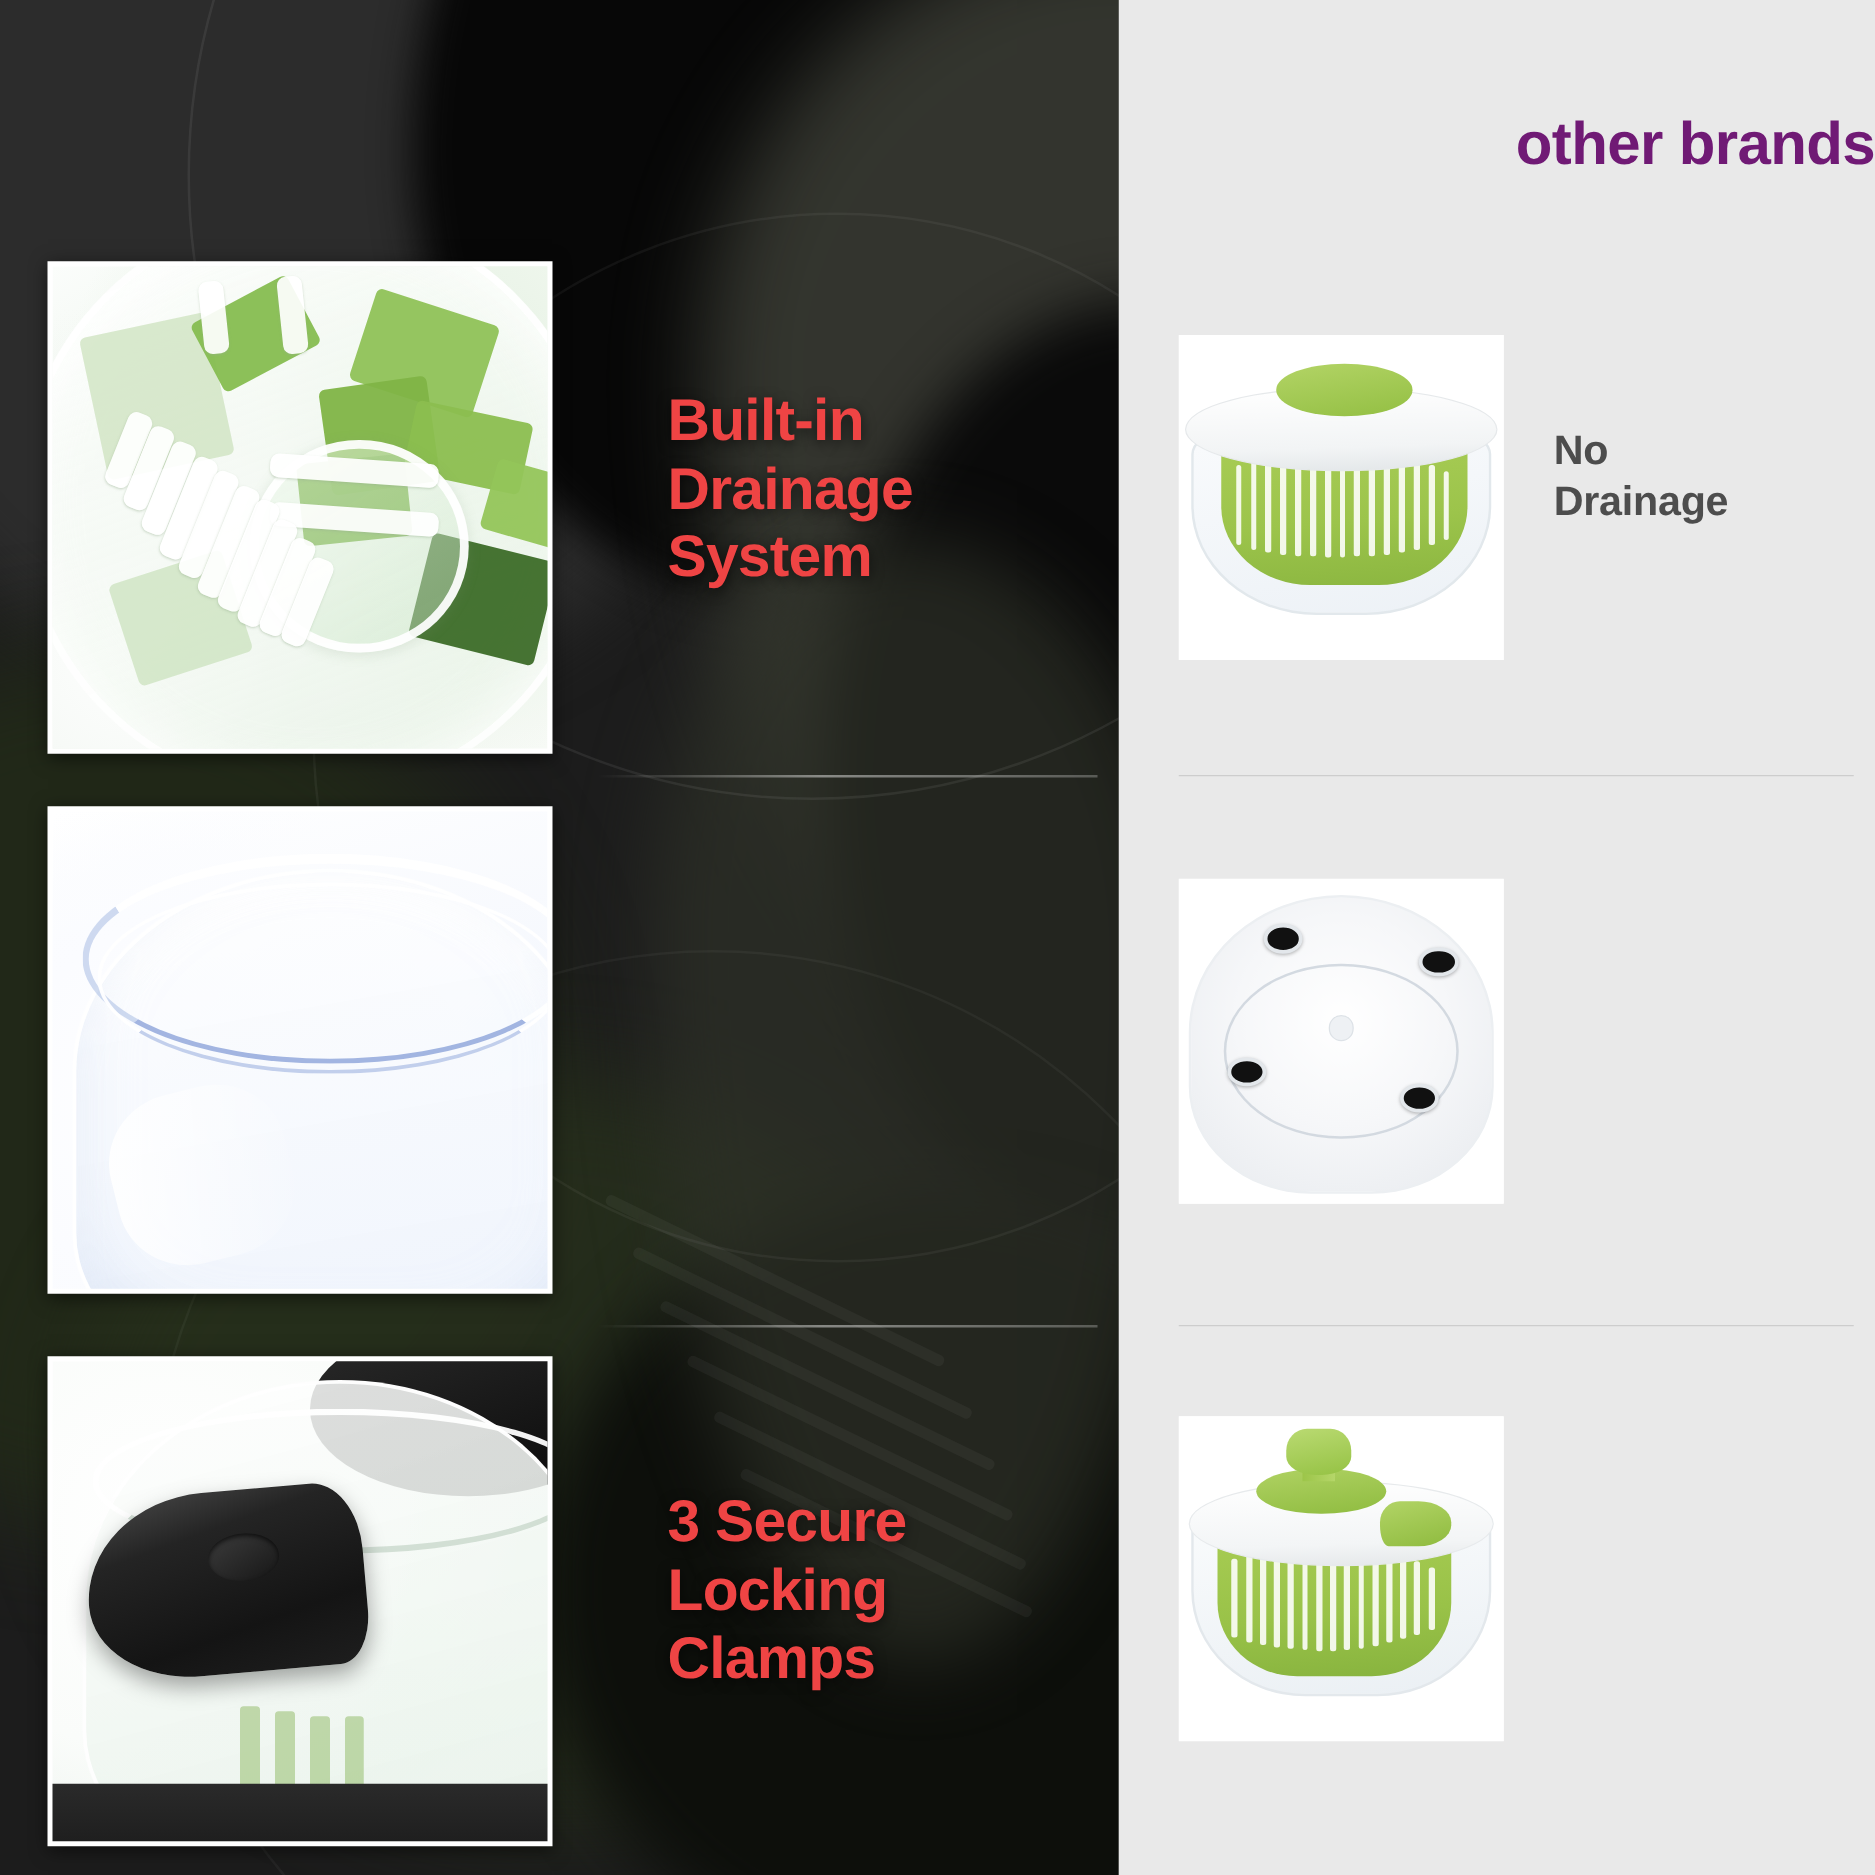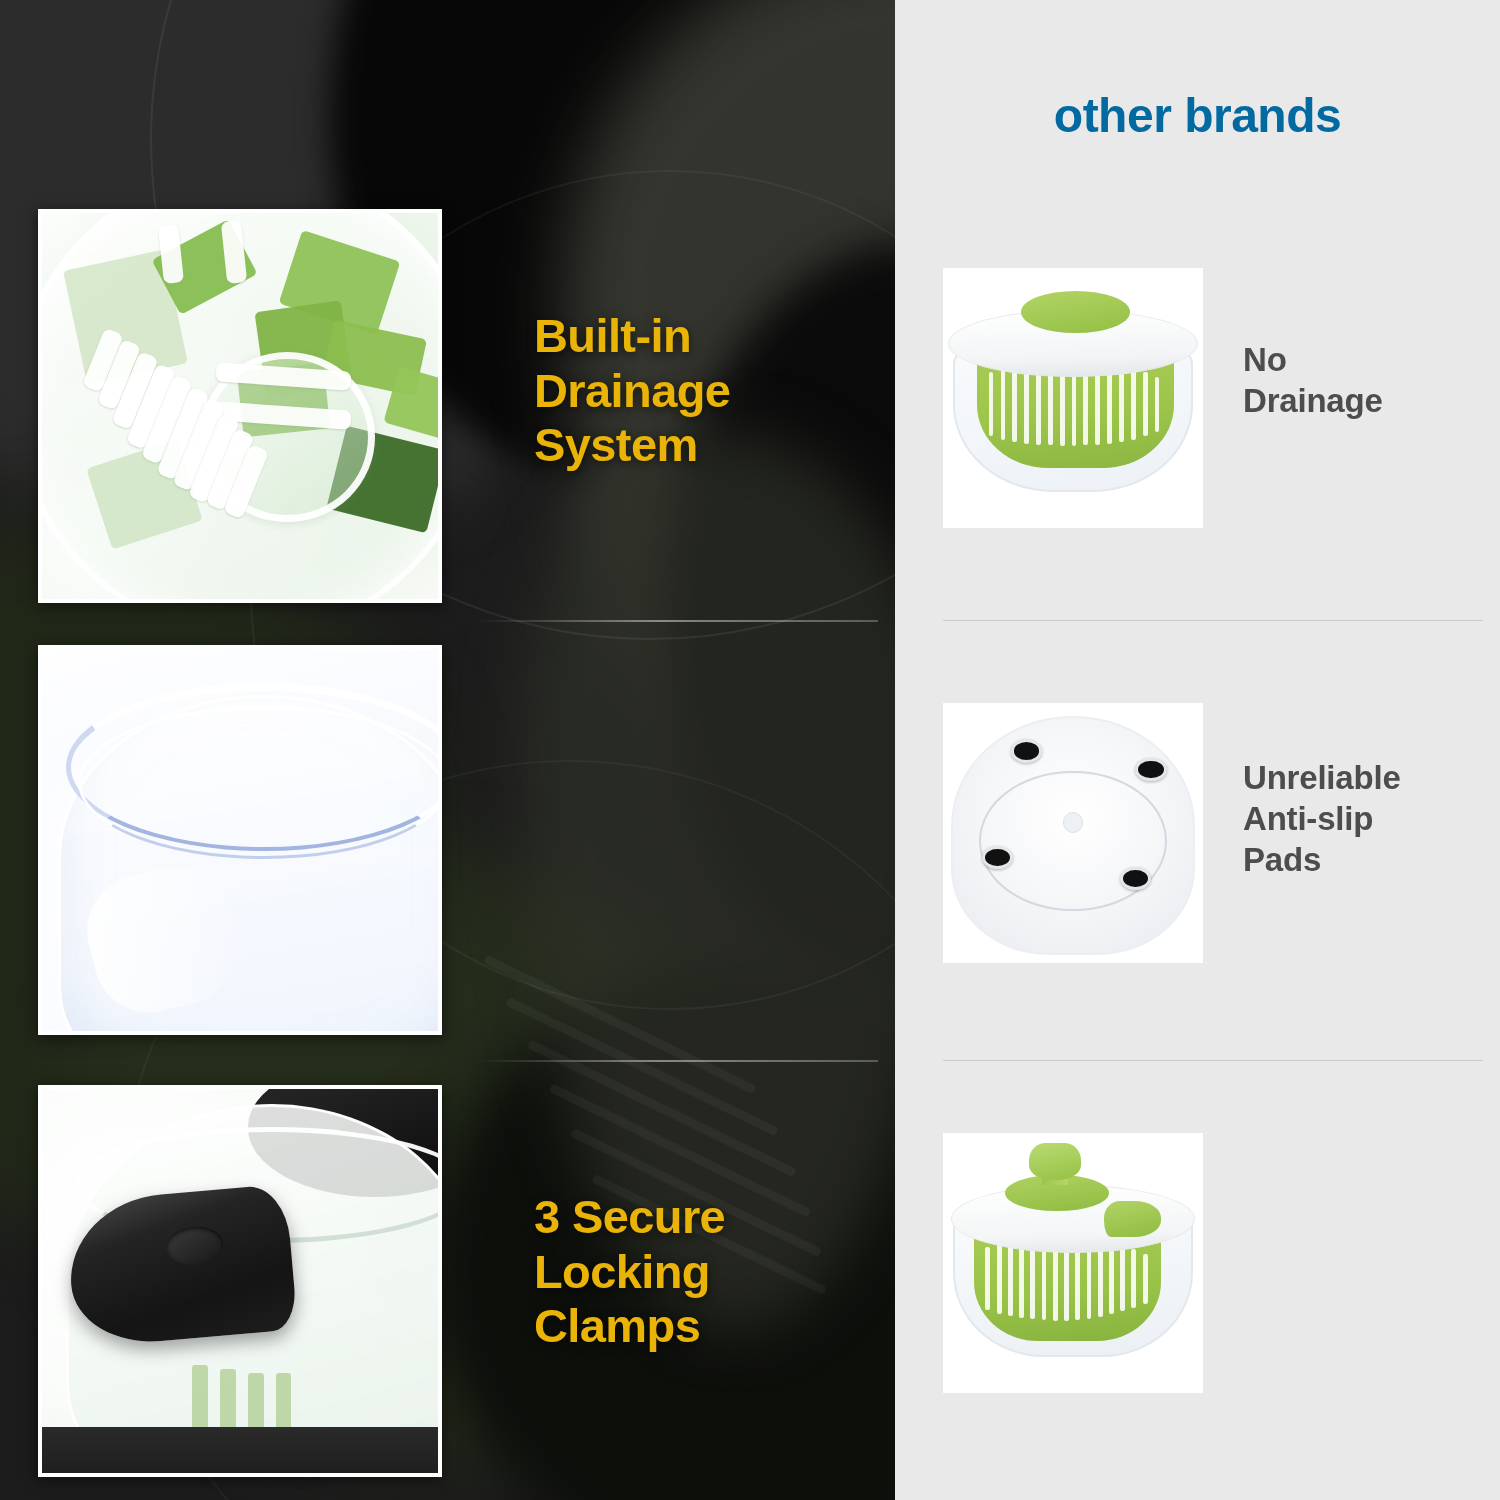--- a/index.html
+++ b/index.html
@@ -45,34 +45,34 @@
     box-shadow:0 3px 14px rgba(0,0,0,.55);
   }
   .photo-inner { width:100%; height:100%; position:relative; overflow:hidden; background:#fff; }
 
   .l-sep {
     position:absolute; height:2px;
     background:linear-gradient(90deg,rgba(255,255,255,0) 0%,rgba(255,255,255,.45) 45%,rgba(255,255,255,.25) 100%);
   }
 
   .feature-title {
-    position:absolute; color:#eab308;
+    position:absolute; color:#ef4444;
     font-weight:bold; font-size:47px; line-height:1.16;
     letter-spacing:-0.6px;
     text-shadow:0 2px 10px rgba(0,0,0,.6);
   }
 
   
   .right-panel {
     position:absolute; left:895px; top:0; width:605px; height:1500px;
     background:#e9e9e9;
   }
   .brands-heading {
-    position:absolute; left:0; right:0; top:88px; text-align:center;
-    color:#0369a1; font-weight:bold; font-size:48px; letter-spacing:-0.5px;
+    position:absolute; left:0; right:0; top:88px; text-align:right;
+    color:#701a75; font-weight:bold; font-size:48px; letter-spacing:-0.5px;
   }
   .r-sep {
     position:absolute; left:48px; width:540px; height:1px; background:#cdcdcd;
   }
   .r-thumb {
     position:absolute; background:#fff; overflow:hidden;
   }
   .r-label {
     position:absolute; color:#4d4d4d; font-weight:bold;
     font-size:33px; line-height:1.24; letter-spacing:-0.2px;
@@ -337,23 +337,20 @@
     <div class="r-thumb" style="left:48px; top:703px; width:260px; height:260px;">
       <div class="t2-bg"></div>
       <div class="t2-base"></div>
       <div class="t2-ring"></div>
       <div class="t2-nub"></div>
       <div class="t2-pad" style="left:26%; top:14%;"></div>
       <div class="t2-pad" style="left:74%; top:21%;"></div>
       <div class="t2-pad" style="left:15%; top:55%;"></div>
       <div class="t2-pad" style="left:68%; top:63%;"></div>
     </div>
-    <div class="r-label" style="left:348px; top:758px; white-space:pre-line;">Unreliable
-Anti-slip
-Pads</div>
 
     <div class="r-sep" style="top:1060px;"></div>
 
     <div class="r-thumb" style="left:48px; top:1133px; width:260px; height:260px;">
       <div class="t3-bg"></div>
       <div class="t3-clear"></div>
       <div class="t3-basket">
         <div class="t1-slotcol" style="left:6%;  top:14%; width:2.6%; height:58%;"></div>
         <div class="t1-slotcol" style="left:12%; top:11%; width:2.6%; height:64%;"></div>
         <div class="t1-slotcol" style="left:18%; top:9%;  width:2.6%; height:68%;"></div>

